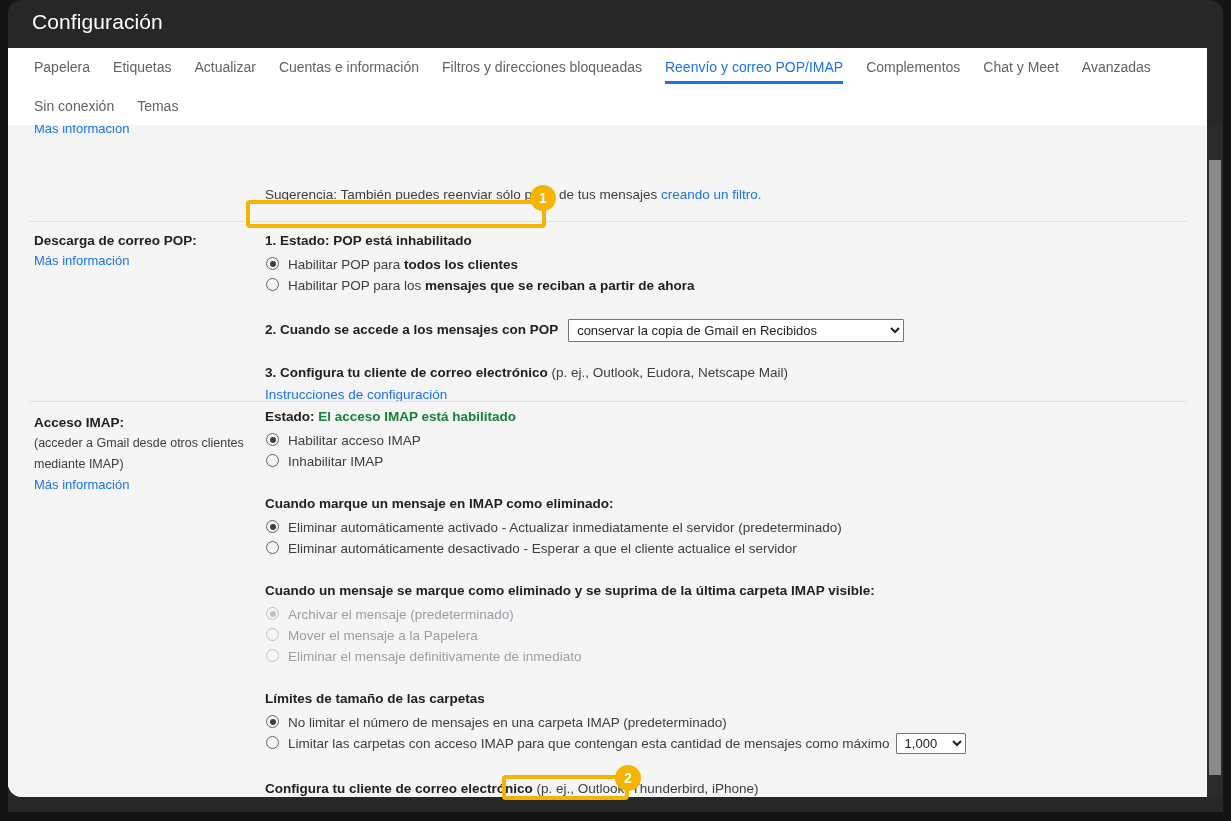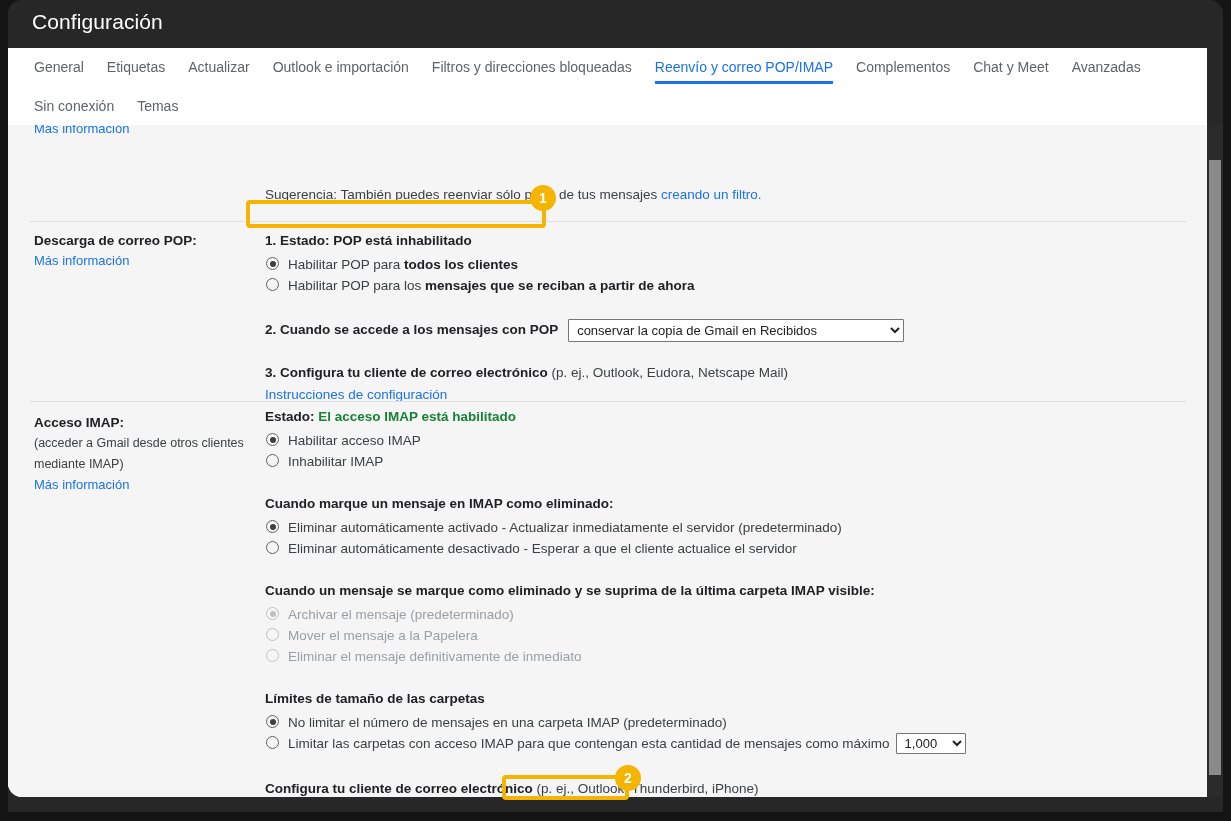--- a/index.html
+++ b/index.html
@@ -210,21 +210,21 @@
 
   <div class="win-chrome"></div>
 
   <div class="titlebar">
     <div class="title-text">Configuración</div>
   </div>
 
   <div class="page">
 
     <div class="tabstrip">
-      <div class="tabrow r1" id="tabrow1"><div class="tab">General</div><div class="tab">Etiquetas</div><div class="tab">Actualizar</div><div class="tab">Outlook e importación</div><div class="tab">Filtros y direcciones bloqueadas</div><div class="tab active">Reenvío y correo POP/IMAP</div><div class="tab">Complementos</div><div class="tab">Chat y Meet</div><div class="tab">Avanzadas</div></div>
+      <div class="tabrow r1" id="tabrow1"><div class="tab">Papelera</div><div class="tab">Etiquetas</div><div class="tab">Actualizar</div><div class="tab">Cuentas e información</div><div class="tab">Filtros y direcciones bloqueadas</div><div class="tab active">Reenvío y correo POP/IMAP</div><div class="tab">Complementos</div><div class="tab">Chat y Meet</div><div class="tab">Avanzadas</div></div>
       <div class="tabrow r2" id="tabrow2"><div class="tab">Sin conexión</div><div class="tab">Temas</div></div>
     </div>
 
     <div class="body">
 
       <div class="clip-top">Más información</div>
 
       <div class="tip-row">
         <span>Sugerencia: También puedes reenviar sólo parte de tus mensajes </span><a class="link" href="#">creando un filtro.</a>
       </div>

